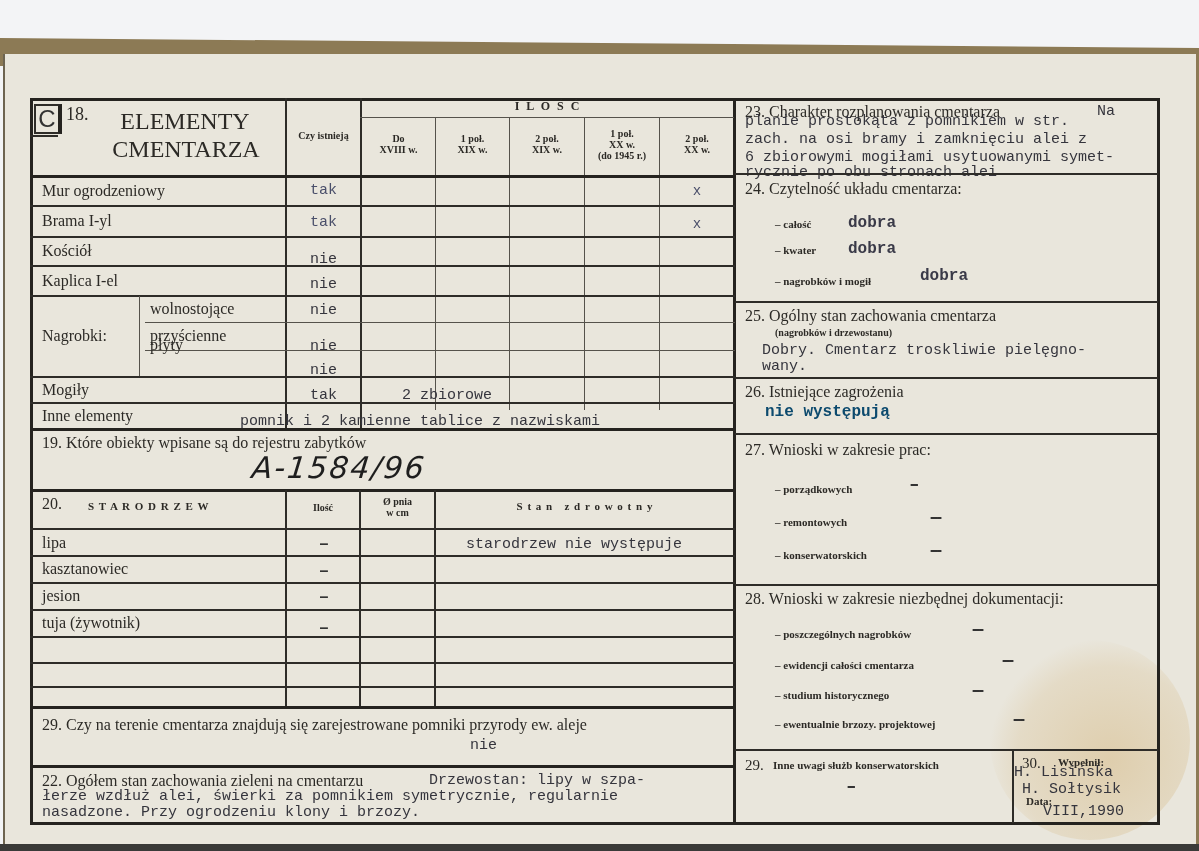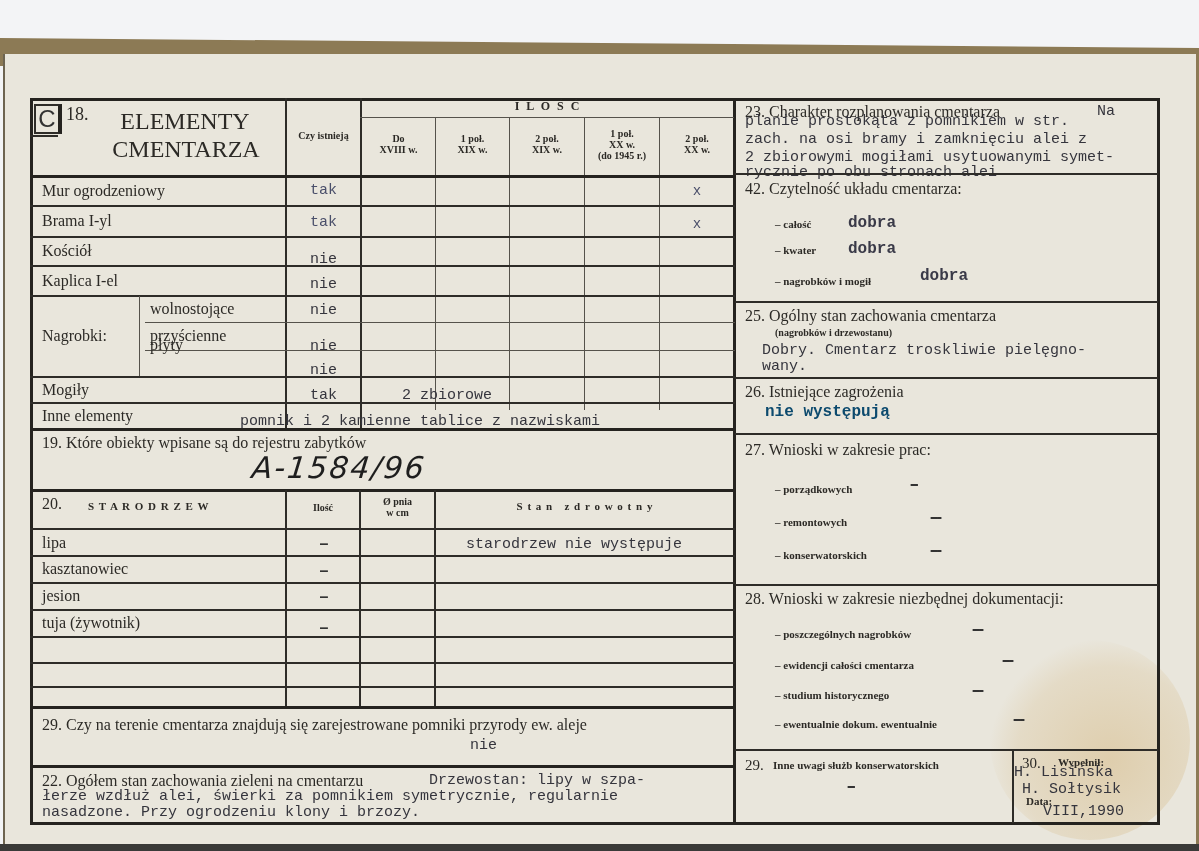--- a/index.html
+++ b/index.html
@@ -161,25 +161,25 @@
 <div class="hlk" style="left:30px;top:765px;width:705px;"></div>
 <div class="abs print label" style="left:42px;top:772px;">22. Ogółem stan zachowania zieleni na cmentarzu</div>
 <div class="abs type" style="left:413px;top:772px;font-size:15px;margin-left:16px;">Drzewostan: lipy w szpa-</div>
 <div class="abs type" style="left:42px;top:788px;font-size:15px;">łerze wzdłuż alei, świerki za pomnikiem symetrycznie, regularnie</div>
 <div class="abs type" style="left:42px;top:804px;font-size:15px;">nasadzone. Przy ogrodzeniu klony i brzozy.</div>
 
 <div class="abs print label" style="left:745px;top:103px;">23. Charakter rozplanowania cmentarza</div>
 <div class="abs type" style="left:1097px;top:103px;font-size:15px;">Na</div>
 <div class="abs type" style="left:745px;top:113px;font-size:15px;">planie prostokąta z pomnikiem w str.</div>
 <div class="abs type" style="left:745px;top:131px;font-size:15px;">zach. na osi bramy i zamknięciu alei z</div>
-<div class="abs type" style="left:745px;top:149px;font-size:15px;">2 zbiorowymi mogiłami usytuowanymi symet-</div>
+<div class="abs type" style="left:745px;top:149px;font-size:15px;">6 zbiorowymi mogiłami usytuowanymi symet-</div>
 <div class="abs type" style="left:745px;top:164px;font-size:15px;">rycznie po obu stronach alei</div>
 <div class="hl" style="left:735px;top:173px;width:423px;"></div>
 
-<div class="abs print label" style="left:745px;top:180px;">42. Czytelność układu cmentarza:</div>
+<div class="abs print label" style="left:745px;top:180px;">24. Czytelność układu cmentarza:</div>
 <div class="abs print small" style="left:775px;top:218px;">– całość</div>
 <div class="abs type" style="left:848px;top:214px;font-size:16px;font-weight:bold;color:#3a3a48;">dobra</div>
 <div class="abs print small" style="left:775px;top:244px;">– kwater</div>
 <div class="abs type" style="left:848px;top:240px;font-size:16px;font-weight:bold;color:#3a3a48;">dobra</div>
 <div class="abs print small" style="left:775px;top:275px;">– nagrobków i mogił</div>
 <div class="abs type" style="left:920px;top:267px;font-size:16px;font-weight:bold;color:#3a3a48;">dobra</div>
 <div class="hl" style="left:735px;top:301px;width:423px;"></div>
 
 <div class="abs print label" style="left:745px;top:307px;">25. Ogólny stan zachowania cmentarza</div>
 <div class="abs print" style="left:775px;top:327px;font-size:10px;font-weight:bold;">(nagrobków i drzewostanu)</div>
@@ -200,21 +200,21 @@
 <div class="abs dash" style="left:930px;top:541px;">---</div>
 <div class="hl" style="left:735px;top:584px;width:423px;"></div>
 
 <div class="abs print label" style="left:745px;top:590px;">28. Wnioski w zakresie niezbędnej dokumentacji:</div>
 <div class="abs print small" style="left:775px;top:628px;">– poszczególnych nagrobków</div>
 <div class="abs dash" style="left:972px;top:620px;">---</div>
 <div class="abs print small" style="left:775px;top:659px;">– ewidencji całości cmentarza</div>
 <div class="abs dash" style="left:1002px;top:651px;">---</div>
 <div class="abs print small" style="left:775px;top:689px;">– studium historycznego</div>
 <div class="abs dash" style="left:972px;top:681px;">---</div>
-<div class="abs print small" style="left:775px;top:718px;">– ewentualnie dokum. ewentualnie</div>
+<div class="abs print small" style="left:775px;top:718px;">– ewentualnie brzozy. projektowej</div>
 <div class="abs dash" style="left:1013px;top:710px;">---</div>
 <div class="hl" style="left:735px;top:749px;width:423px;"></div>
 
 <div class="abs print" style="left:745px;top:757px;font-size:15px;">29.</div>
 <div class="abs print small" style="left:773px;top:759px;">Inne uwagi służb konserwatorskich</div>
 <div class="abs dash" style="left:847px;top:777px;">--</div>
 <div class="vl" style="left:1012px;top:750px;height:73px;"></div>
 
 <div class="abs print" style="left:1022px;top:755px;font-size:15px;">30.</div>
 <div class="abs print small" style="left:1058px;top:756px;">Wypełnił:</div>

